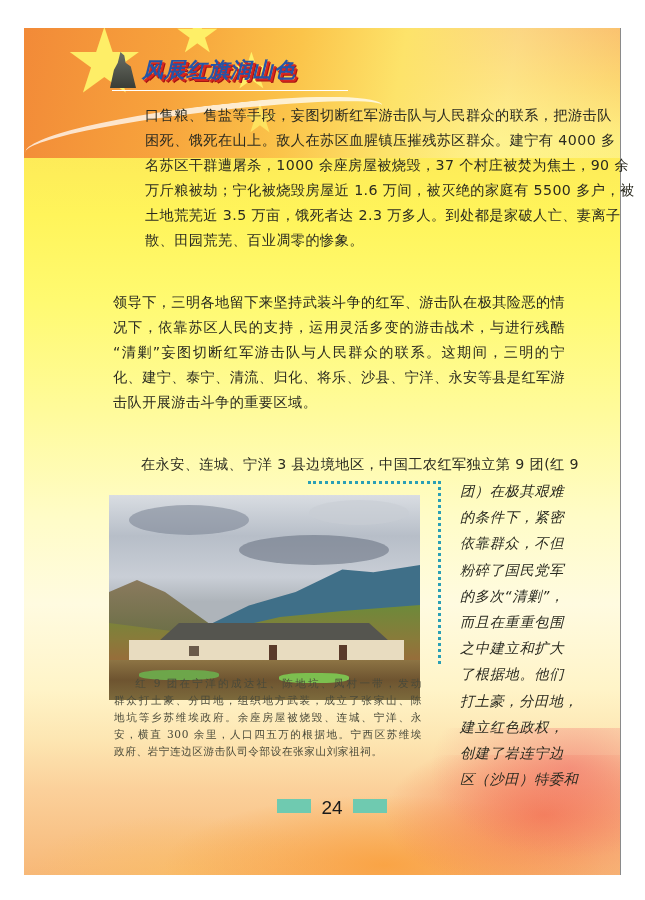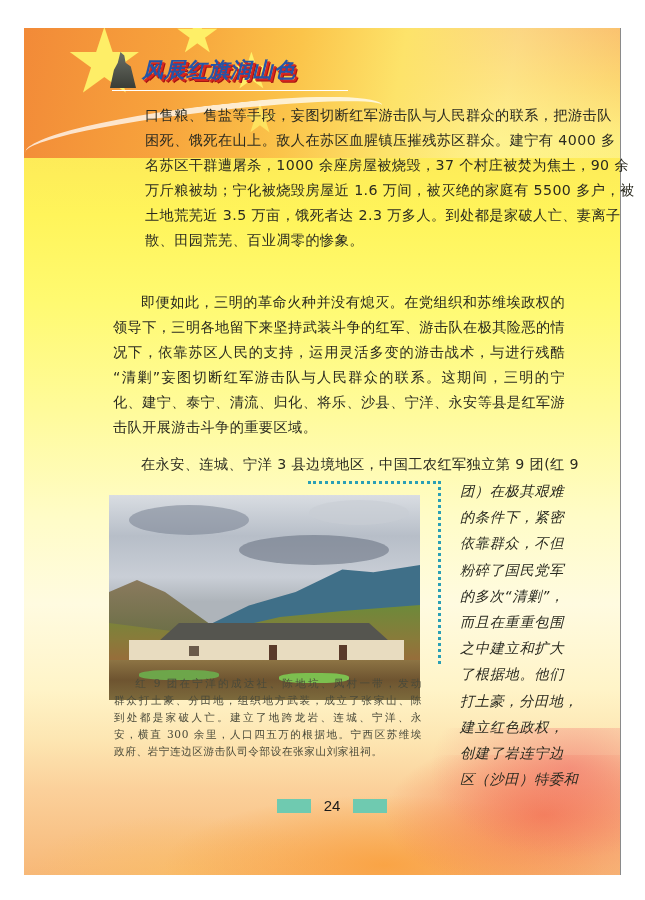--- a/index.html
+++ b/index.html
@@ -121,21 +121,21 @@
     .caption .line.first { text-indent: 2em; }
     .caption .line.last { text-align-last: left; }
     .page-num {
       position: absolute; left: 277px; top: 798px; width: 110px; height: 16px;
     }
     .page-num .bar { position: absolute; top: 1px; width: 34px; height: 14px; background: #6fcab0; }
     .page-num .bar.l { left: 0; }
     .page-num .bar.r { left: 76px; }
     .page-num .num {
       position: absolute; left: 38px; top: -1px; width: 34px; text-align: center;
-      font-family: "Liberation Sans", sans-serif; font-size: 15px; color: #1a1a1a;
+      font-family: "Liberation Sans", sans-serif; font-size: 19px; color: #1a1a1a;
     }
   </style>
 </head>
 <body>
 
 <div class="page">
   <div class="bg-top"></div>
   <div class="bg-bottom"></div>
   <div class="bg-right-pink"></div>
 
@@ -155,21 +155,20 @@
 <div class="body-text p1">
   <span class="line">口售粮、售盐等手段，妄图切断红军游击队与人民群众的联系，把游击队</span>
   <span class="line">困死、饿死在山上。敌人在苏区血腥镇压摧残苏区群众。建宁有 4000 多</span>
   <span class="line">名苏区干群遭屠杀，1000 余座房屋被烧毁，37 个村庄被焚为焦土，90 余</span>
   <span class="line">万斤粮被劫；宁化被烧毁房屋近 1.6 万间，被灭绝的家庭有 5500 多户，被</span>
   <span class="line">土地荒芜近 3.5 万亩，饿死者达 2.3 万多人。到处都是家破人亡、妻离子</span>
   <span class="line last">散、田园荒芜、百业凋零的惨象。</span>
 </div>
 
 <div class="body-text p2">
-  <span class="line" style="padding-left:28px;">即便如此，三明的革命火种并没有熄灭。在党组织和苏维埃政权的</span>
   <span class="line">领导下，三明各地留下来坚持武装斗争的红军、游击队在极其险恶的情</span>
   <span class="line">况下，依靠苏区人民的支持，运用灵活多变的游击战术，与进行残酷</span>
   <span class="line">“清剿”妄图切断红军游击队与人民群众的联系。这期间，三明的宁</span>
   <span class="line">化、建宁、泰宁、清流、归化、将乐、沙县、宁洋、永安等县是红军游</span>
   <span class="line last">击队开展游击斗争的重要区域。</span>
 </div>
 
 <div class="body-text p3">
   <span class="line" style="padding-left:28px;">在永安、连城、宁洋 3 县边境地区，中国工农红军独立第 9 团(红 9</span>
 </div>
@@ -190,21 +189,21 @@
     <div class="door" style="left:210px;"></div>
   </div>
   <div class="ground"></div>
   <div class="grass1"></div>
   <div class="grass2"></div>
 </div>
 
 <div class="caption">
   <span class="line first">红 9 团在宁洋的成达社、陈地坑、凤村一带，发动</span>
   <span class="line">群众打土豪、分田地，组织地方武装，成立了张家山、陈</span>
-  <span class="line">到处都是家破人亡。建立了地跨龙岩、连城、宁洋、永</span>
+  <span class="line">地坑等乡苏维埃政府。余座房屋被烧毁、连城、宁洋、永</span>
   <span class="line">安，横直 300 余里，人口四五万的根据地。宁西区苏维埃</span>
   <span class="line last">政府、岩宁连边区游击队司令部设在张家山刘家祖祠。</span>
 </div>
 
 <div class="side-col">
   <span class="line">团）在极其艰难</span>
   <span class="line">的条件下，紧密</span>
   <span class="line">依靠群众，不但</span>
   <span class="line">粉碎了国民党军</span>
   <span class="line">的多次“清剿”，</span>

